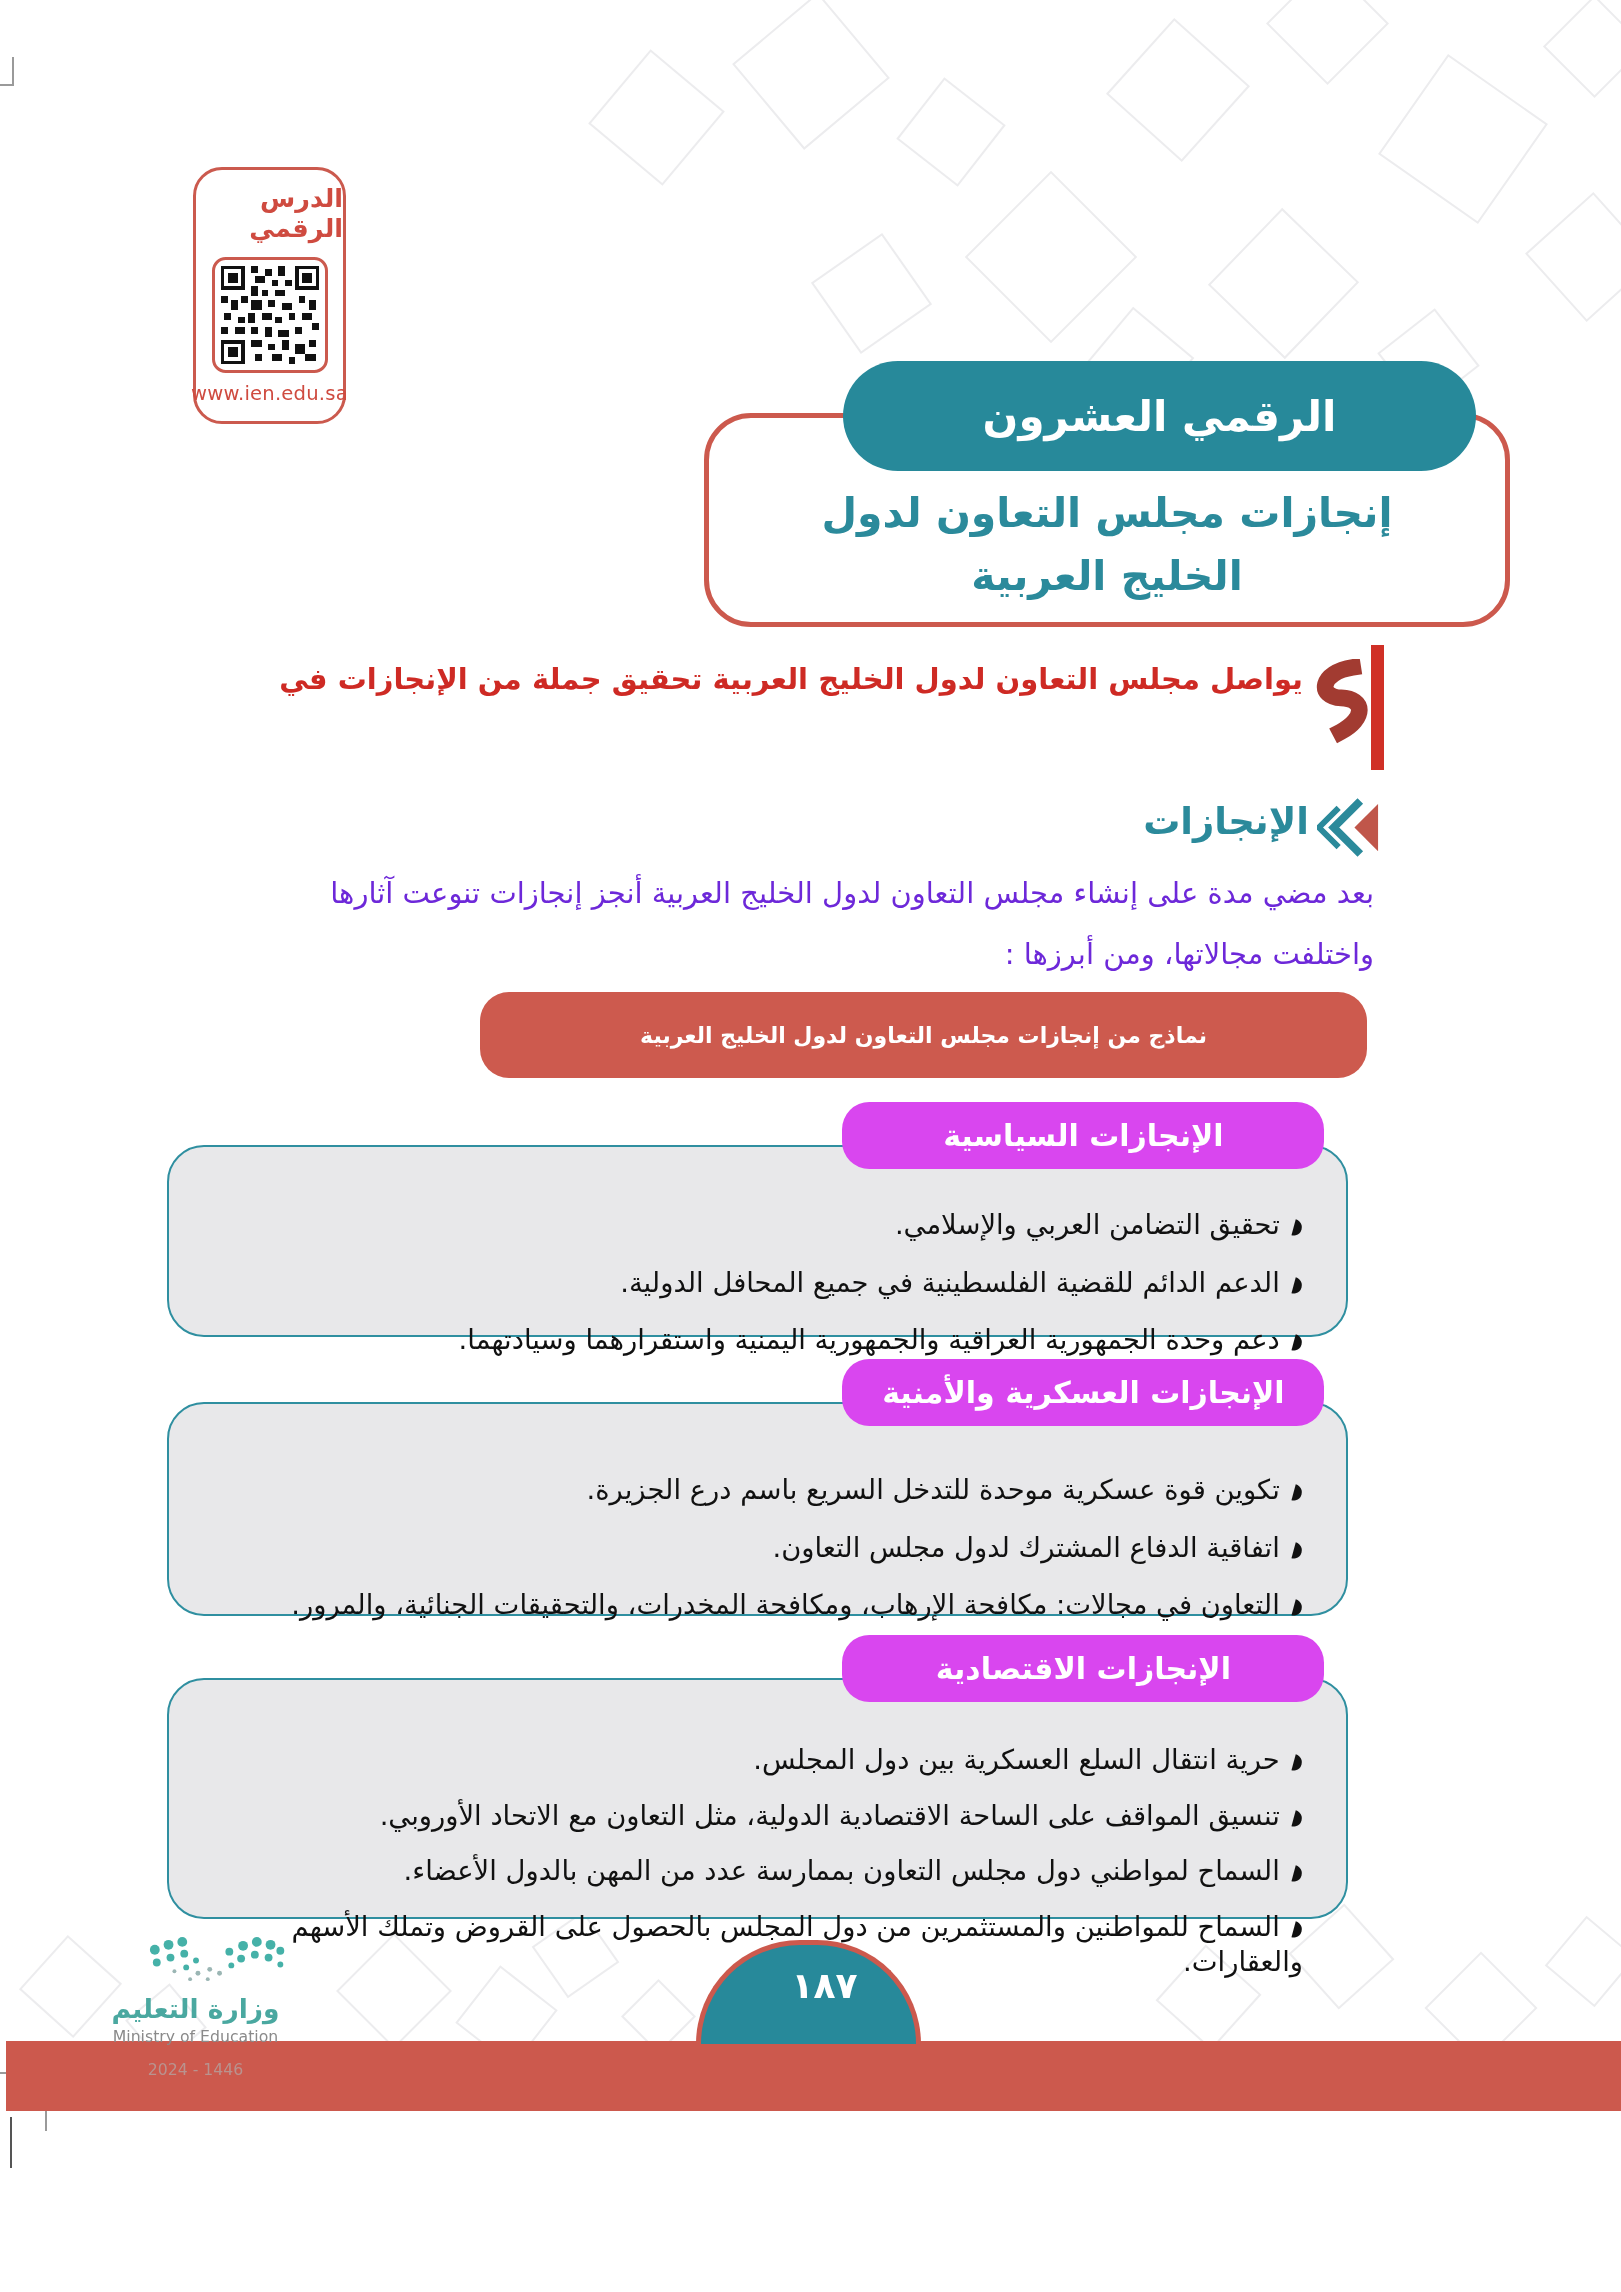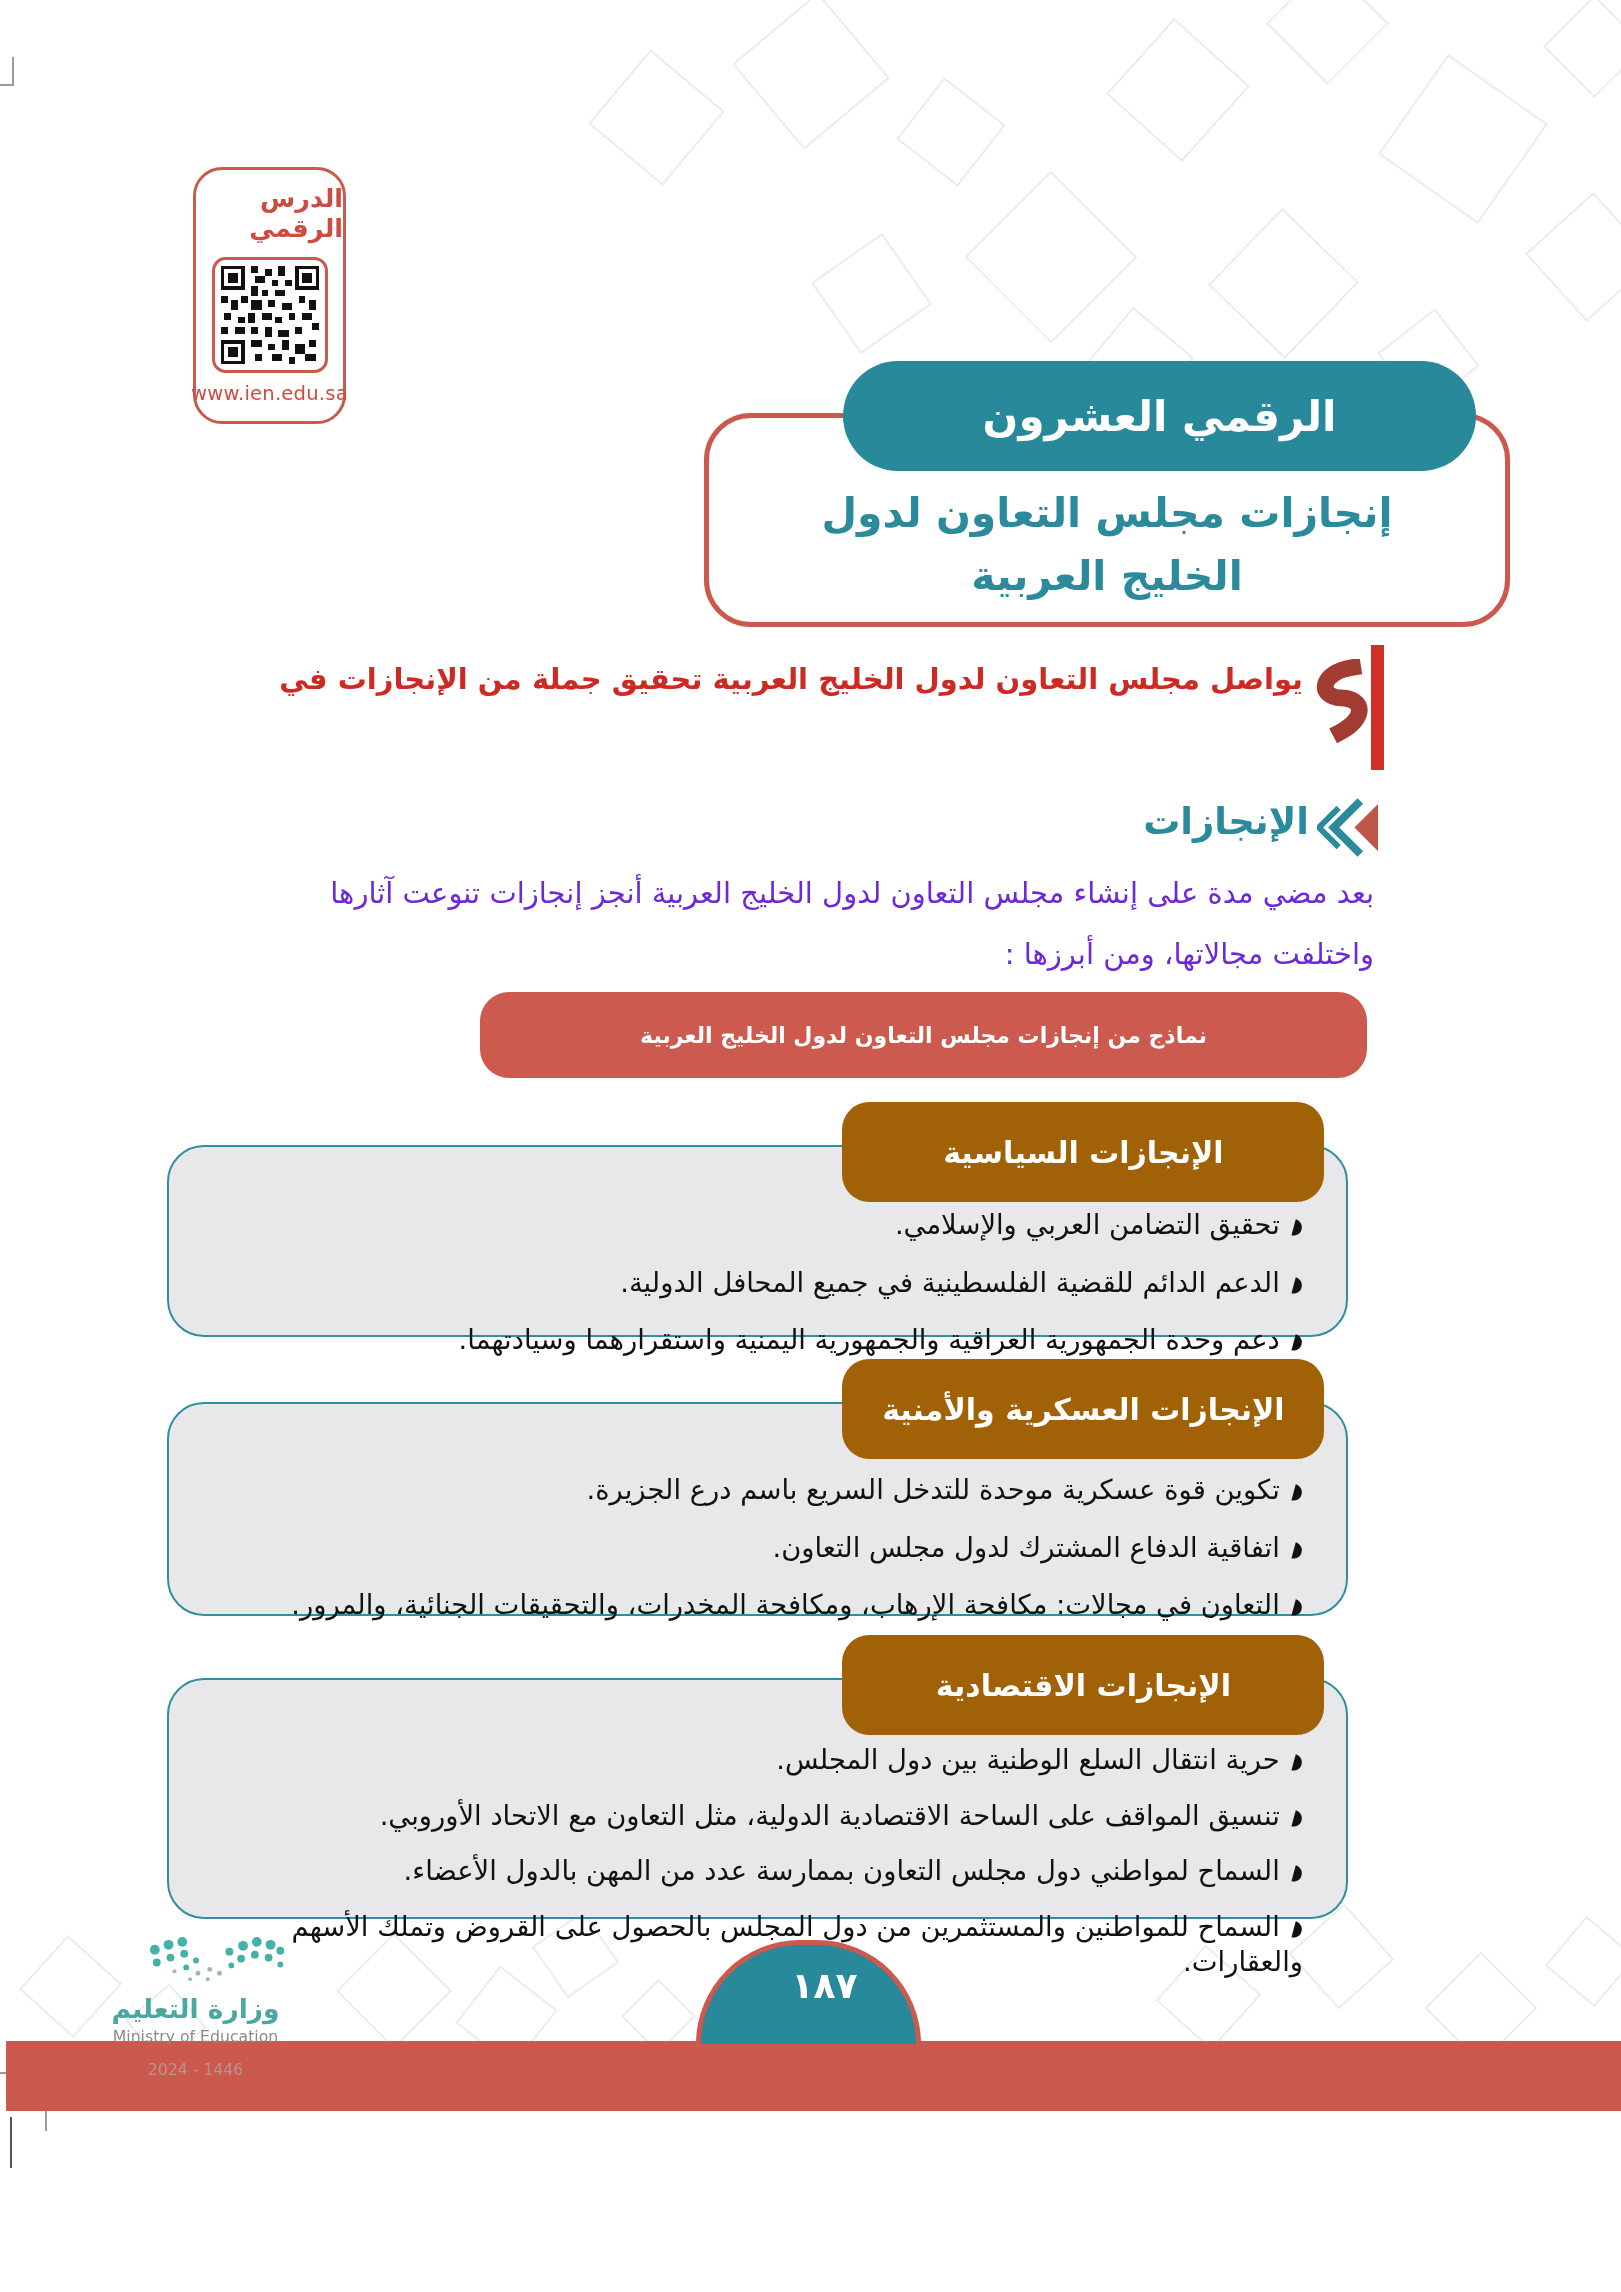--- a/index.html
+++ b/index.html
@@ -37,21 +37,21 @@
   
   .para{position:absolute;right:247px;top:863px;width:1245px;direction:rtl;text-align:right;
         color:#6d28d9;font-size:29px;line-height:61px;}
   
   .models-banner{position:absolute;left:480px;top:992px;width:887px;height:86px;background:#cd5a4e;
                  border-radius:29px;display:flex;align-items:center;justify-content:center;}
   .models-banner span{color:#fff;font-size:22px;font-weight:bold;direction:rtl;}
   
   .card{position:absolute;left:167px;width:1181px;background:#e8e8ea;border:2.9px solid #2f8fa0;
         border-radius:37px;box-sizing:border-box;}
-  .card-header{position:absolute;top:-45px;right:21.6px;width:482px;height:100px;background:#a16207;
+  .card-header{position:absolute;top:-45px;right:21.6px;width:482px;height:67px;background:#d946ef;
                border-radius:27.4px;display:flex;align-items:center;justify-content:center;}
   .card-header span{color:#fff;font-size:30px;font-weight:bold;direction:rtl;}
   .card ul{list-style:none;margin:0;padding:61px 43px 19.6px 25.5px;direction:rtl;}
   .card li{color:#111;font-size:27.4px;line-height:33px;margin-bottom:22.5px;text-align:right;}
   .bullet{display:inline-block;color:#111;font-size:21.6px;margin-left:11.8px;transform:rotate(15deg);}
   
   .footer-band{position:absolute;left:5.9px;top:2041px;width:1615px;height:70px;background:#cc594d;z-index:2;}
   .dome{position:absolute;left:696px;top:1940px;width:225px;height:104px;background:#27899a;
         border:5.9px solid #cc594d;border-bottom:none;border-radius:118px 118px 0 0;box-sizing:border-box;
         z-index:3;display:flex;align-items:flex-start;justify-content:center;}
@@ -217,21 +217,21 @@
       <li><span class="bullet">◗</span><span>اتفاقية الدفاع المشترك لدول مجلس التعاون.</span></li>
       <li><span class="bullet">◗</span><span>التعاون في مجالات: مكافحة الإرهاب، ومكافحة المخدرات، والتحقيقات الجنائية، والمرور.</span></li>
     </ul>
   </div>
 
   <div class="card" style="top:1678px;height:241px;">
     <div class="card-header">
       <span>الإنجازات الاقتصادية</span>
     </div>
     <ul style="padding-top:63px;">
-      <li style="margin-bottom:20.6px;"><span class="bullet">◗</span><span>حرية انتقال السلع الوطنية بين دول المجلس.</span></li>
+      <li style="margin-bottom:20.6px;"><span class="bullet">◗</span><span>حرية انتقال السلع العسكرية بين دول المجلس.</span></li>
       <li style="margin-bottom:20.6px;"><span class="bullet">◗</span><span>تنسيق المواقف على الساحة الاقتصادية الدولية، مثل التعاون مع الاتحاد الأوروبي.</span></li>
       <li style="margin-bottom:20.6px;"><span class="bullet">◗</span><span>السماح لمواطني دول مجلس التعاون بممارسة عدد من المهن بالدول الأعضاء.</span></li>
       <li style="margin-bottom:0;"><span class="bullet">◗</span><span>السماح للمواطنين والمستثمرين من دول المجلس بالحصول على القروض وتملك الأسهم والعقارات.</span></li>
     </ul>
   </div>
 
   <div class="moe-logo">
     <svg width="216" height="51" viewBox="0 0 220 52">
       <g fill="#45b1a8">
         <circle cx="68" cy="14" r="5"></circle>

